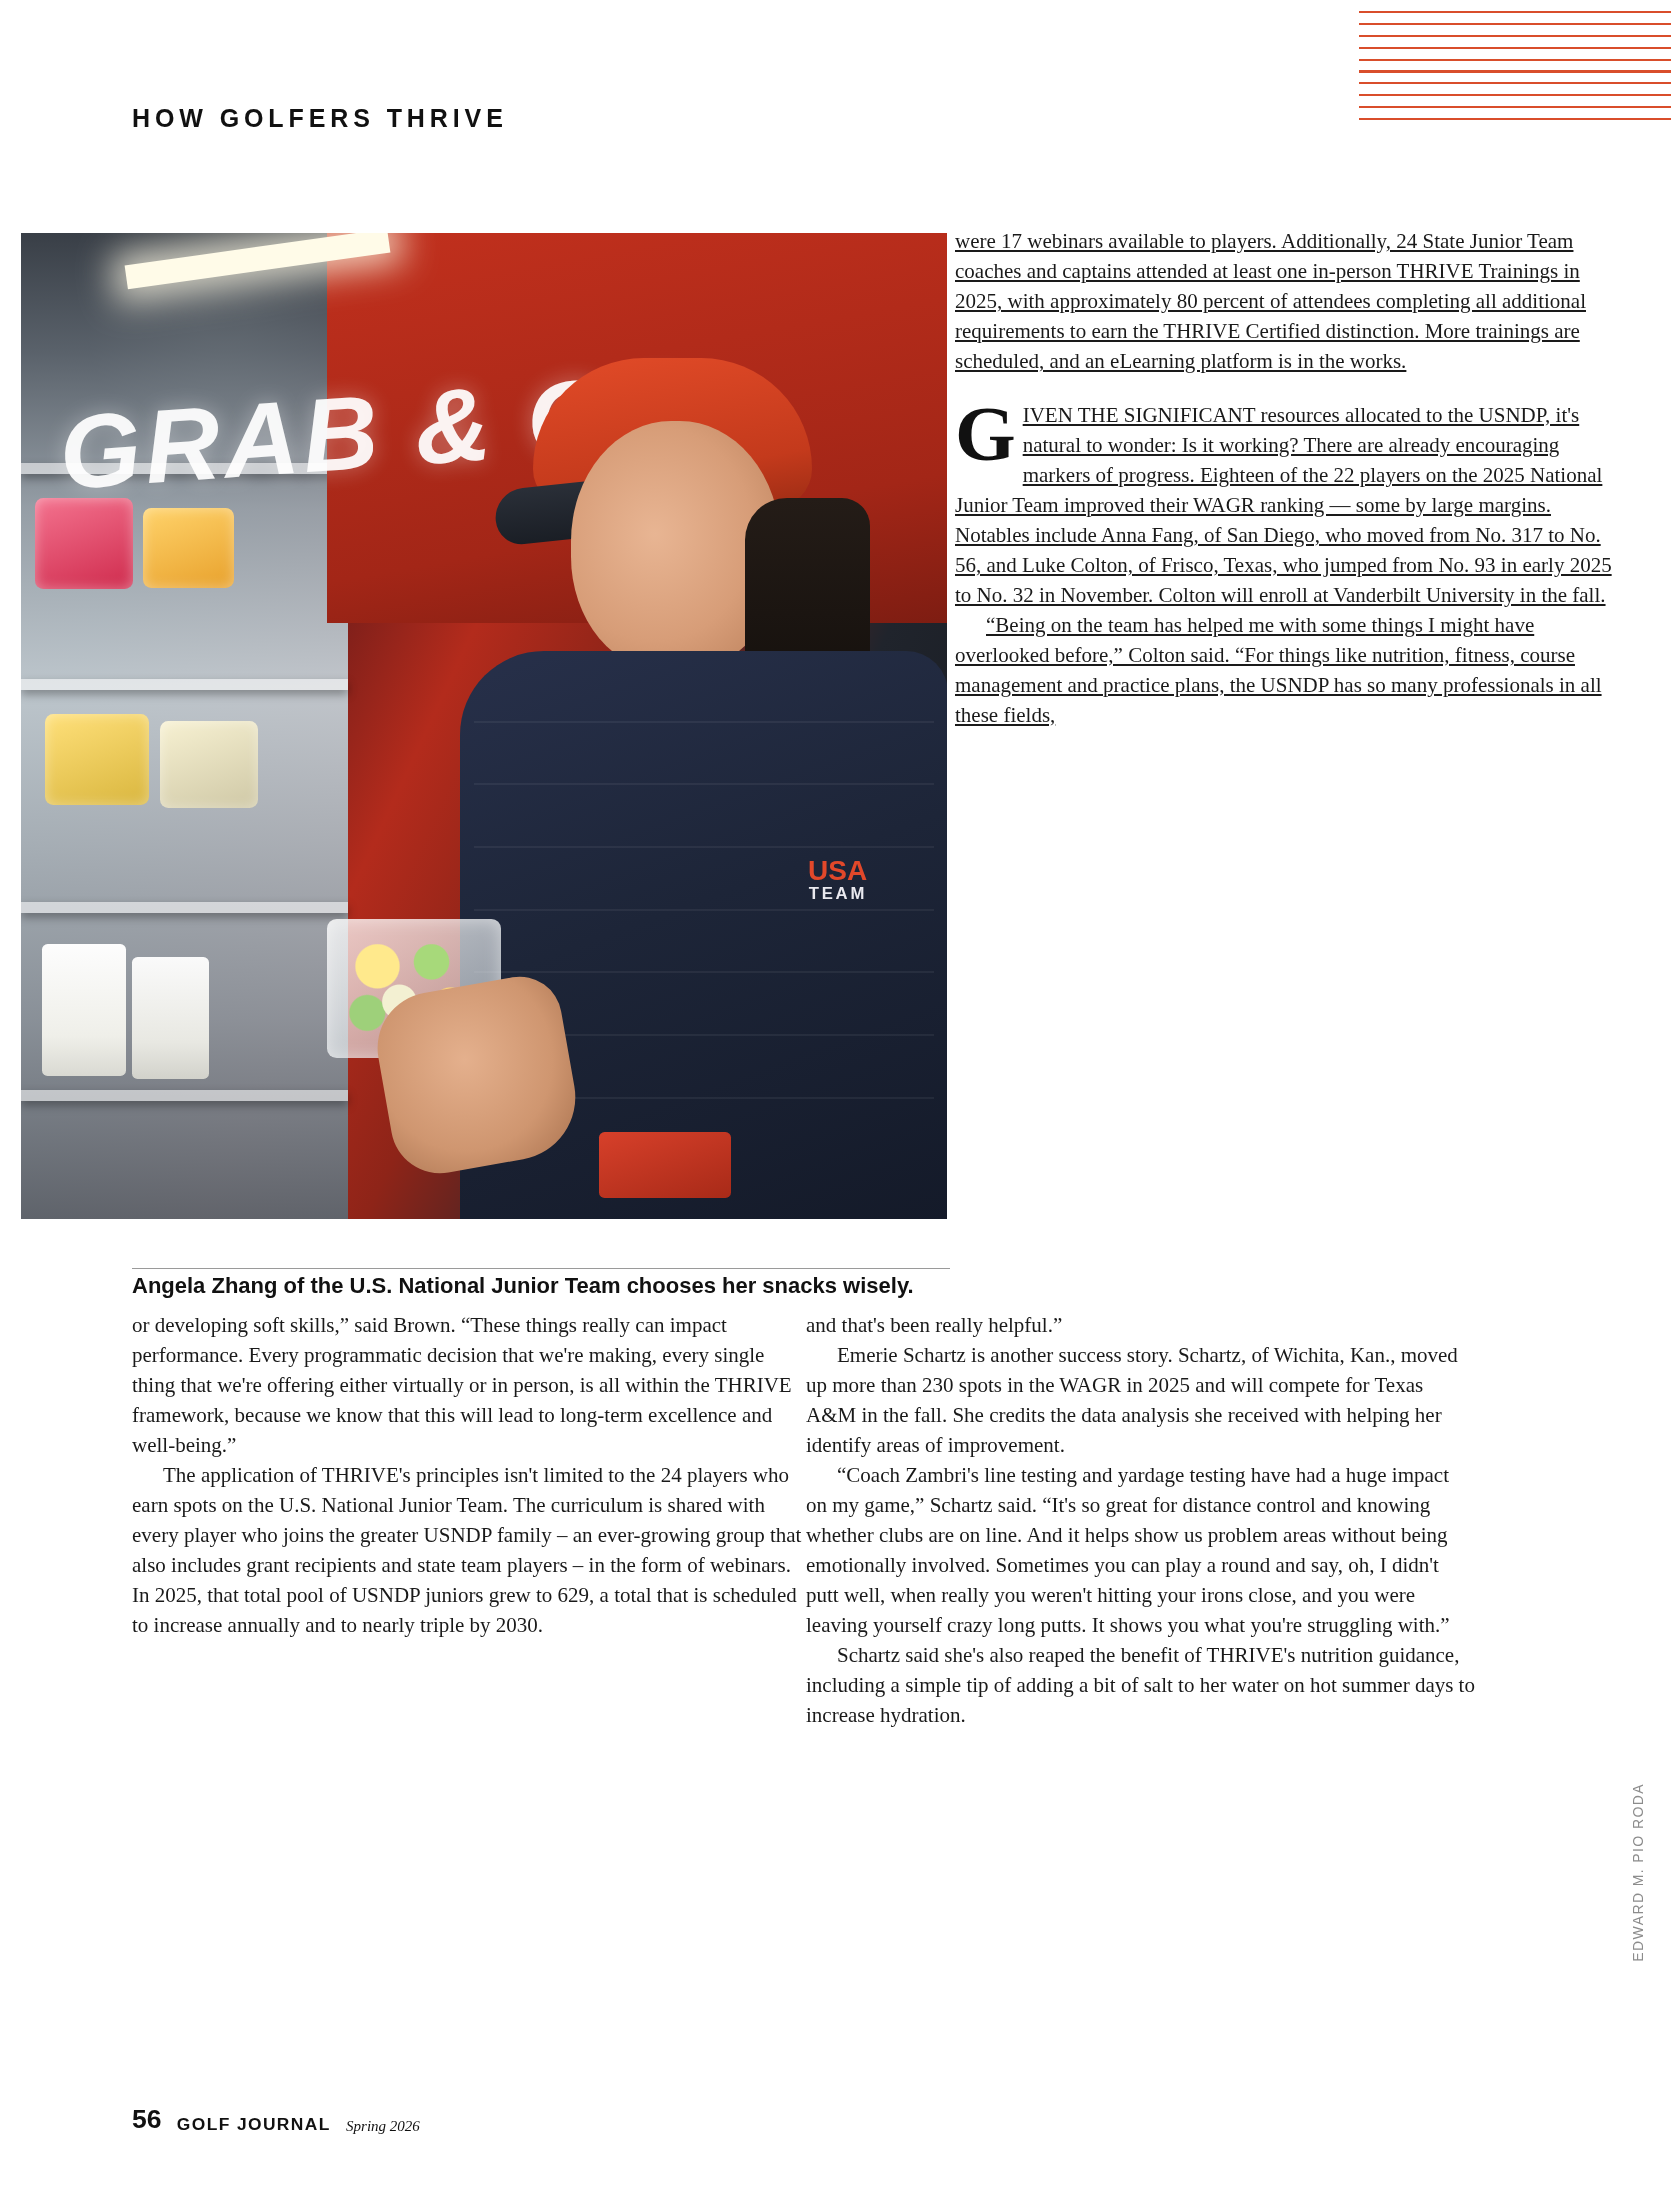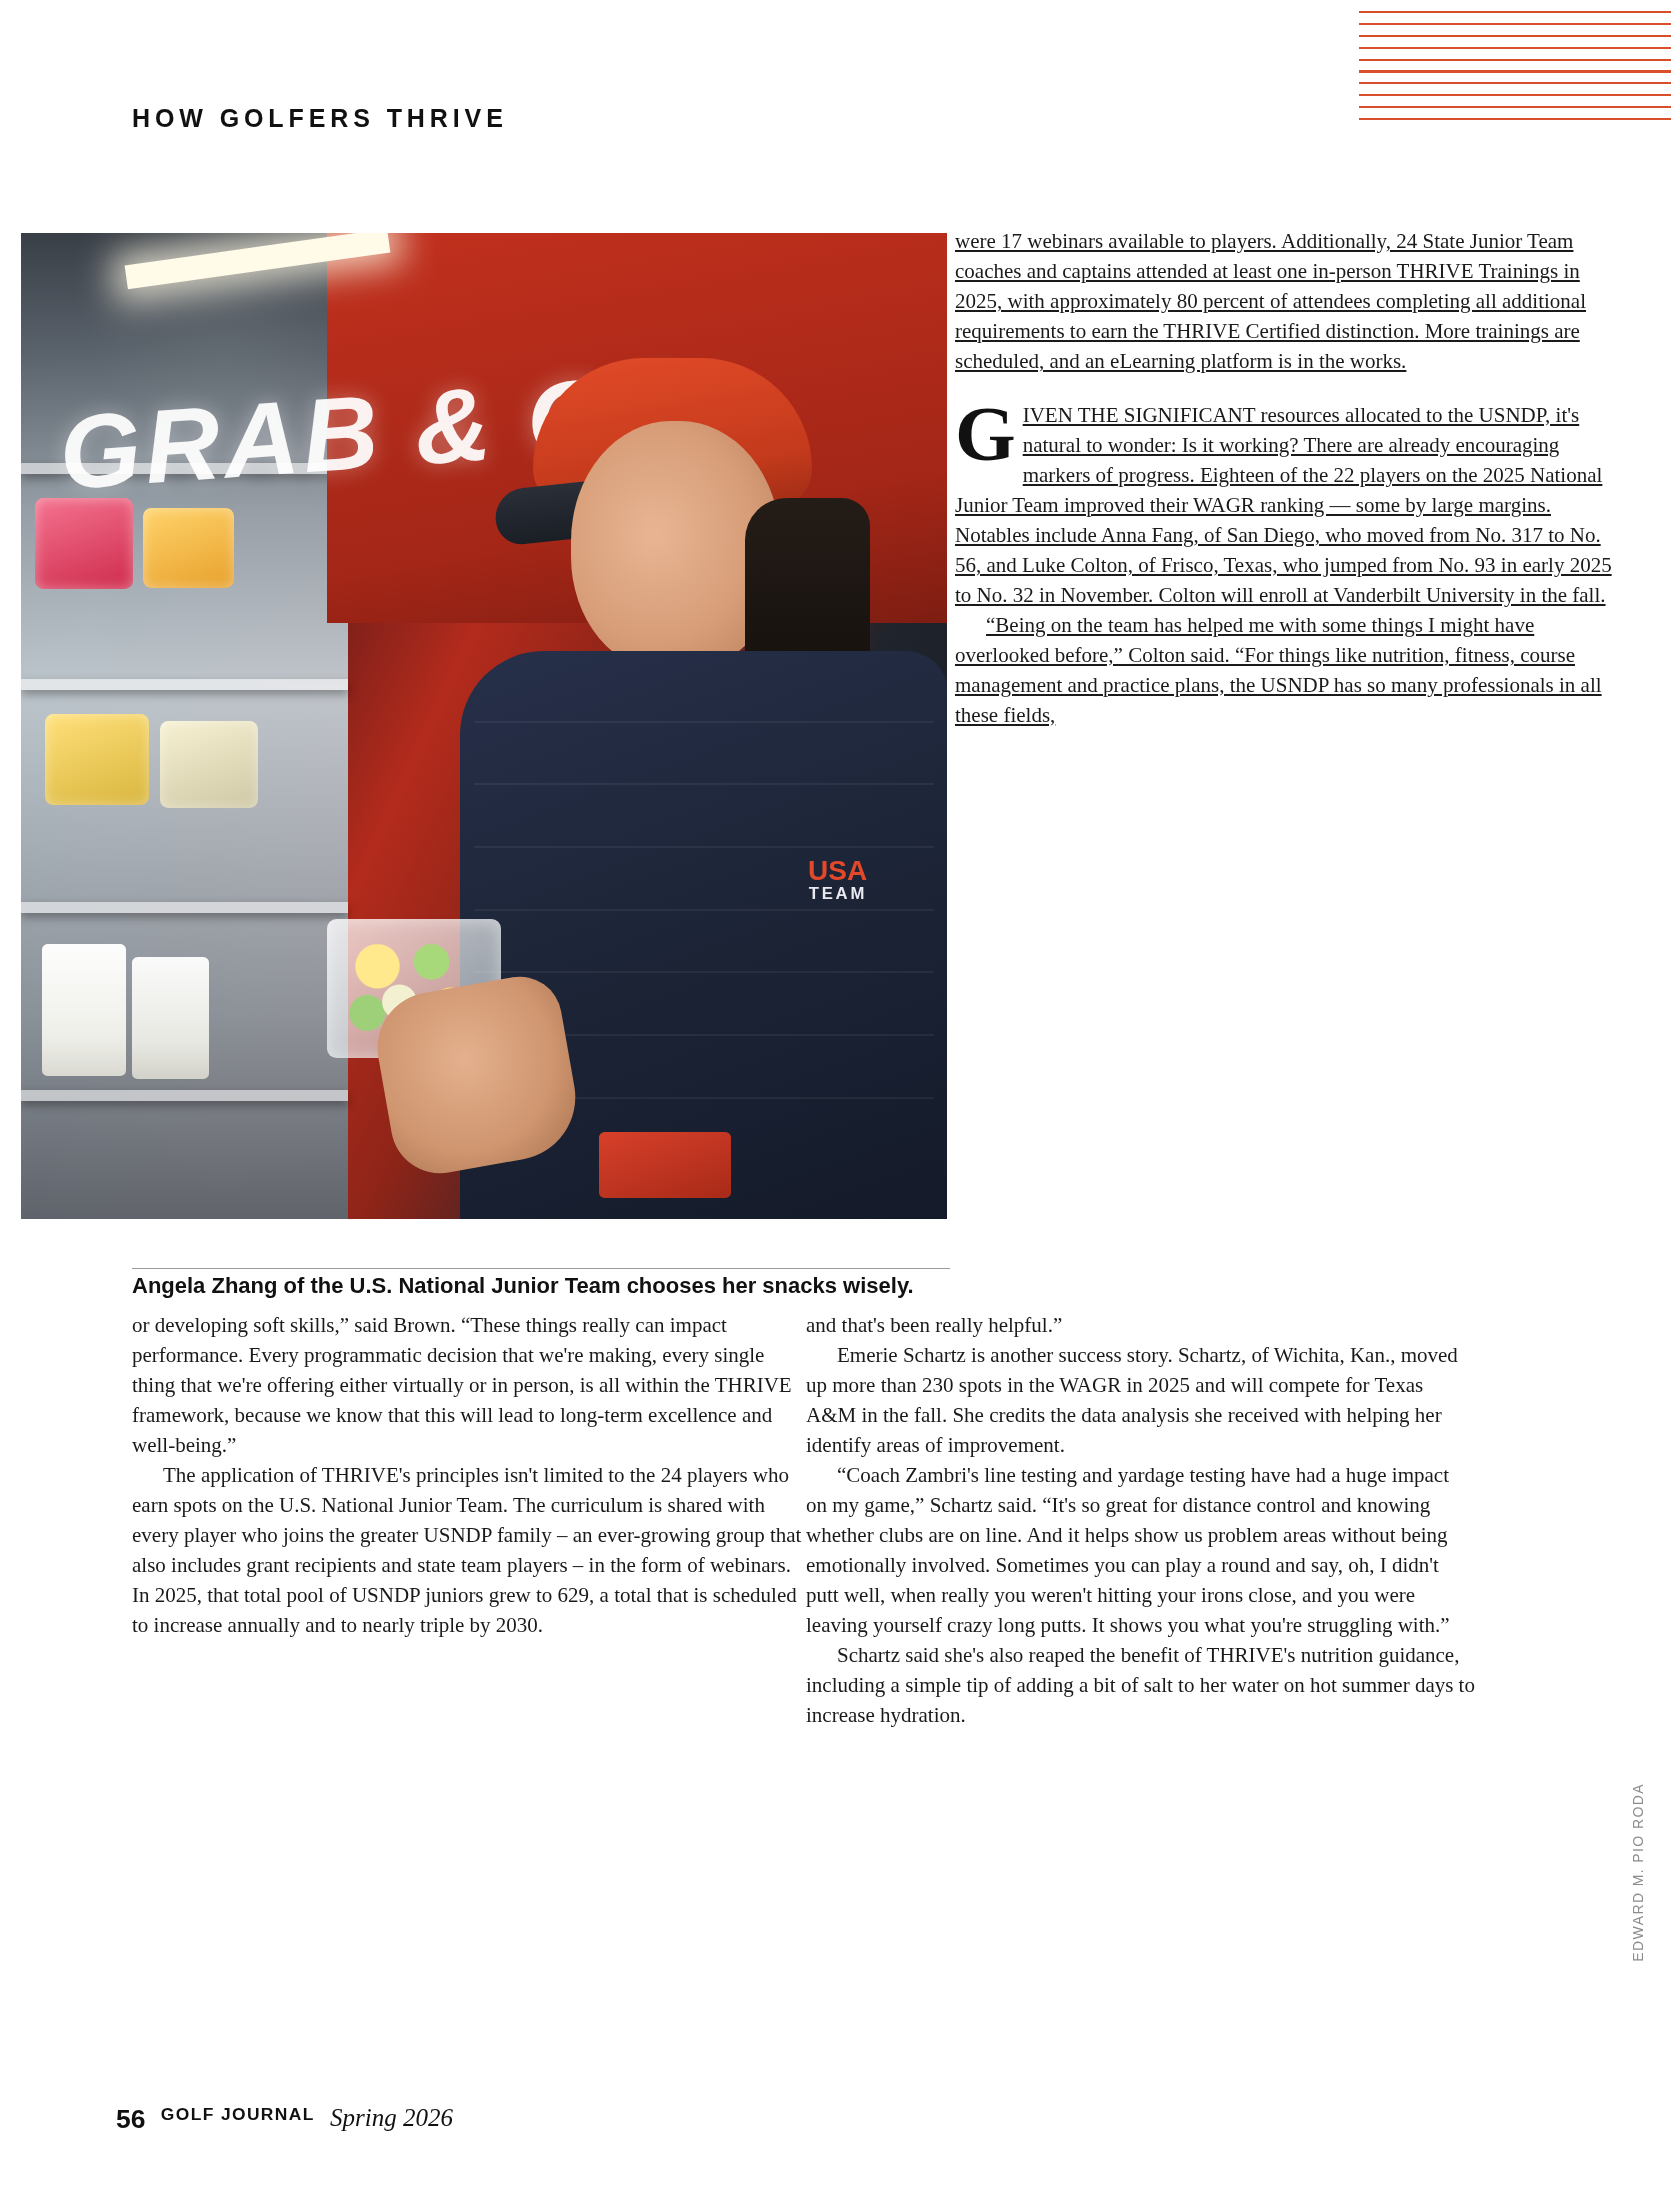--- a/index.html
+++ b/index.html
@@ -298,42 +298,42 @@
     font-family: "Liberation Sans", sans-serif;
     font-size: 14px;
     letter-spacing: 1.4px;
     color: #8c8c8c;
     white-space: nowrap;
   }
 
   
   .footer {
     position: absolute;
-    left: 116px;
+    left: 132px;
     top: 2104px;
     display: flex;
-    align-items: flex-start;
+    align-items: flex-end;
     gap: 15.3px;
     font-family: "Liberation Sans", sans-serif;
   }
   .footer .pagenum {
     font-weight: bold;
     font-size: 26.5px;
     color: #111111;
   }
   .footer .pubname {
     font-weight: bold;
     font-size: 17.4px;
     letter-spacing: 1.4px;
     color: #111111;
   }
   .footer .issue {
     font-family: "Liberation Serif", serif;
     font-style: italic;
-    font-size: 25px;
+    font-size: 15px;
     color: #111111;
   }
 </style>
 </head>
 <body>
 
 <div class="deco-lines">
   <span></span>
   <span></span>
   <span></span>

